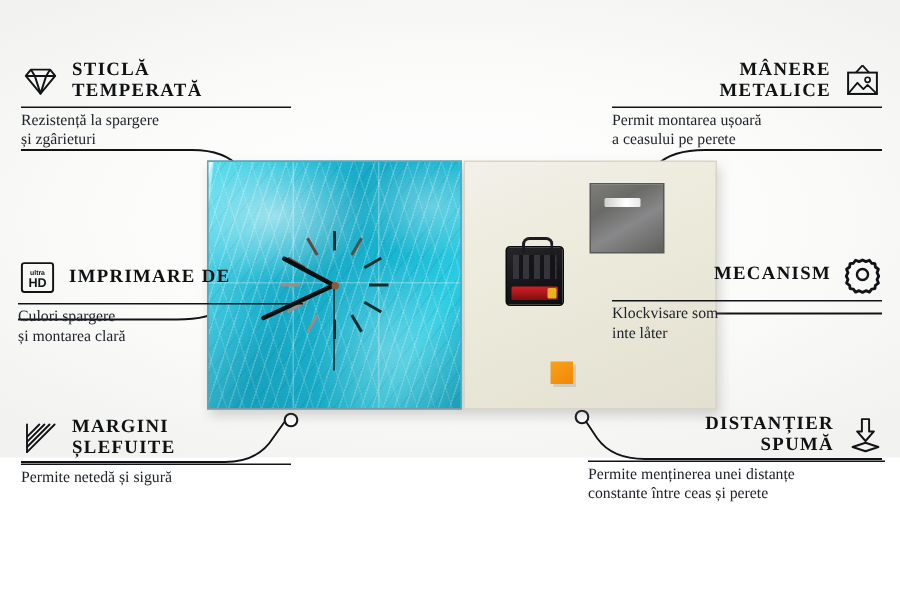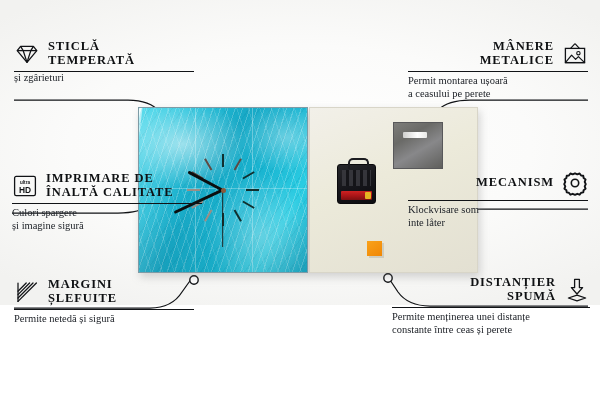--- a/index.html
+++ b/index.html
@@ -269,40 +269,40 @@
               <path d="M6.6 5.4 L9.2 9.6 L13 21.4 L16.8 9.6 L19.4 5.4"></path>
         </g>
           </svg>
       </span>
       <span>
         <div class="ttl">STICLĂ</div>
         <div class="ttl">TEMPERATĂ</div>
       </span>
     </div>
     <div class="rule"></div>
+    <div class="sub">Rezistență la spargere</div>
     <div class="sub" style="margin-top:0">și zgârieturi</div>
   </div>
 
   <div class="callout left" id="c-print">
     <div class="head">
       <span class="ico">
         <svg viewBox="0 0 26 26">
           <rect x="2.6" y="3.4" width="20.8" height="19.2" rx="1.6" fill="none" stroke="#111316" stroke-width="1.3"></rect>
           <text x="13" y="11.4" font-family="Liberation Sans, sans-serif" font-size="4.6" font-weight="700" text-anchor="middle" fill="#111316">ultra</text>
           <text x="13" y="19.6" font-family="Liberation Sans, sans-serif" font-size="8.4" font-weight="700" text-anchor="middle" fill="#111316">HD</text>
         </svg>
       </span>
       <span>
         <div class="ttl">IMPRIMARE DE</div>
-        <div class="ttl">ÎNALTĂ CALITATE</div>
       </span>
     </div>
     <div class="rule"></div>
     <div class="sub">Culori spargere</div>
-    <div class="sub" style="margin-top:0">și imagine sigură</div>
+    <div class="sub" style="margin-top:0">și montarea clară</div>
   </div>
 
   <div class="callout left" id="c-edges">
     <div class="head">
       <span class="ico">
         <svg viewBox="0 0 26 26">
             <g stroke="#111316" stroke-width="1.25" fill="none" stroke-linecap="round">
           <path d="M4 19 L19 4"></path>
               <path d="M4 15.6 L15.6 4"></path>
               <path d="M4 12.2 L12.2 4"></path>

